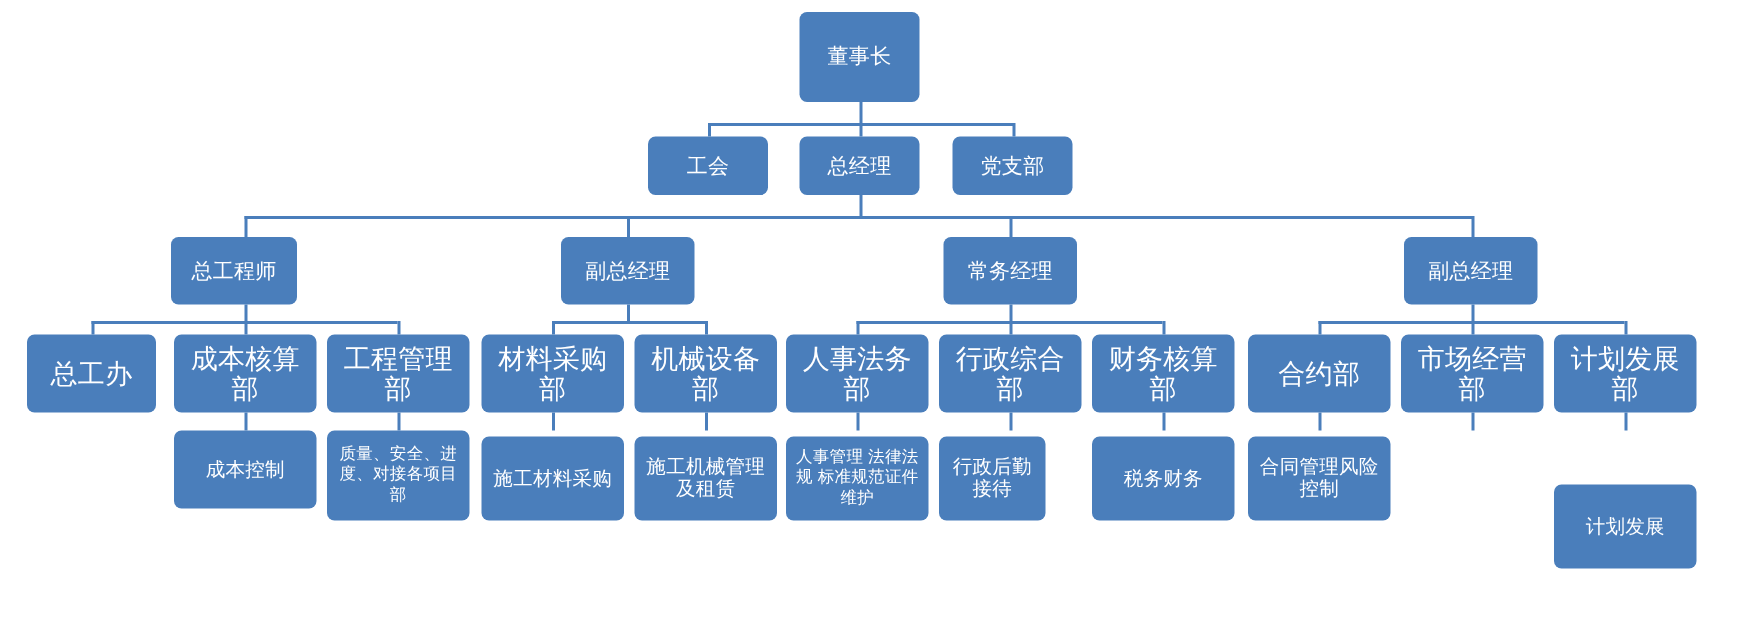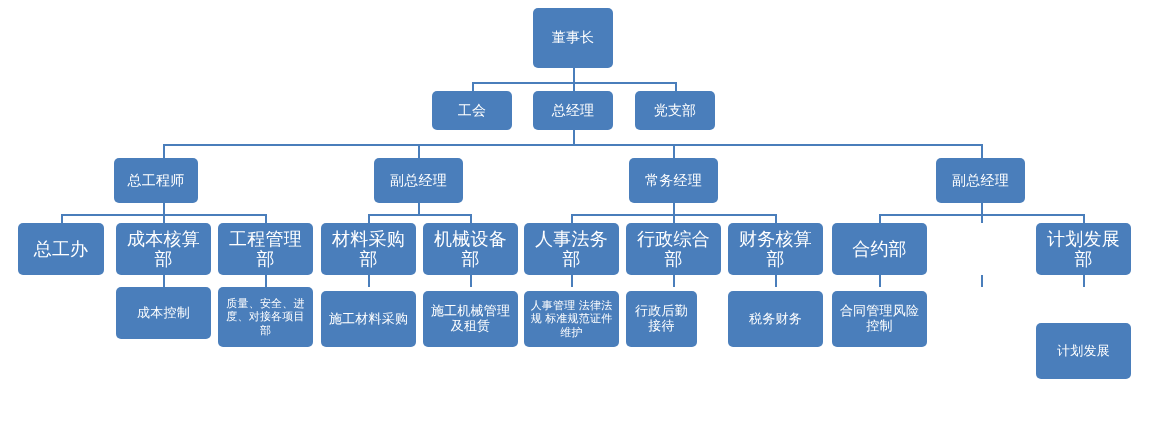--- a/index.html
+++ b/index.html
@@ -103,20 +103,21 @@
 
   <div class="node lv4" style="left:18px;top:223px;width:86px;height:52px;">总工办</div>
   <div class="node lv4" style="left:116px;top:223px;width:95px;height:52px;">成本核算部</div>
   <div class="node lv4" style="left:218px;top:223px;width:95px;height:52px;">工程管理部</div>
   <div class="node lv4" style="left:321px;top:223px;width:95px;height:52px;">材料采购部</div>
   <div class="node lv4" style="left:423px;top:223px;width:95px;height:52px;">机械设备部</div>
   <div class="node lv4" style="left:524px;top:223px;width:95px;height:52px;">人事法务部</div>
   <div class="node lv4" style="left:626px;top:223px;width:95px;height:52px;">行政综合部</div>
   <div class="node lv4" style="left:728px;top:223px;width:95px;height:52px;">财务核算部</div>
   <div class="node lv4" style="left:832px;top:223px;width:95px;height:52px;">合约部</div>
+  <div class="node lv4" style="left:934px;top:223px;width:95px;height:52px;">市场经营部</div>
   <div class="node lv4" style="left:1036px;top:223px;width:95px;height:52px;">计划发展部</div>
 
   <div class="node lv5" style="left:116px;top:287px;width:95px;height:52px;">成本控制</div>
   <div class="node lv5 tiny" style="left:218px;top:287px;width:95px;height:60px;">质量、安全、进度、对接各项目部</div>
   <div class="node lv5" style="left:321px;top:291px;width:95px;height:56px;">施工材料采购</div>
   <div class="node lv5" style="left:423px;top:291px;width:95px;height:56px;">施工机械管理及租赁</div>
   <div class="node lv5 tiny" style="left:524px;top:291px;width:95px;height:56px;">人事管理 法律法规 标准规范证件维护</div>
   <div class="node lv5" style="left:626px;top:291px;width:71px;height:56px;">行政后勤接待</div>
   <div class="node lv5" style="left:832px;top:291px;width:95px;height:56px;">合同管理风险控制</div>
   <div class="node lv5" style="left:728px;top:291px;width:95px;height:56px;">税务财务</div>

